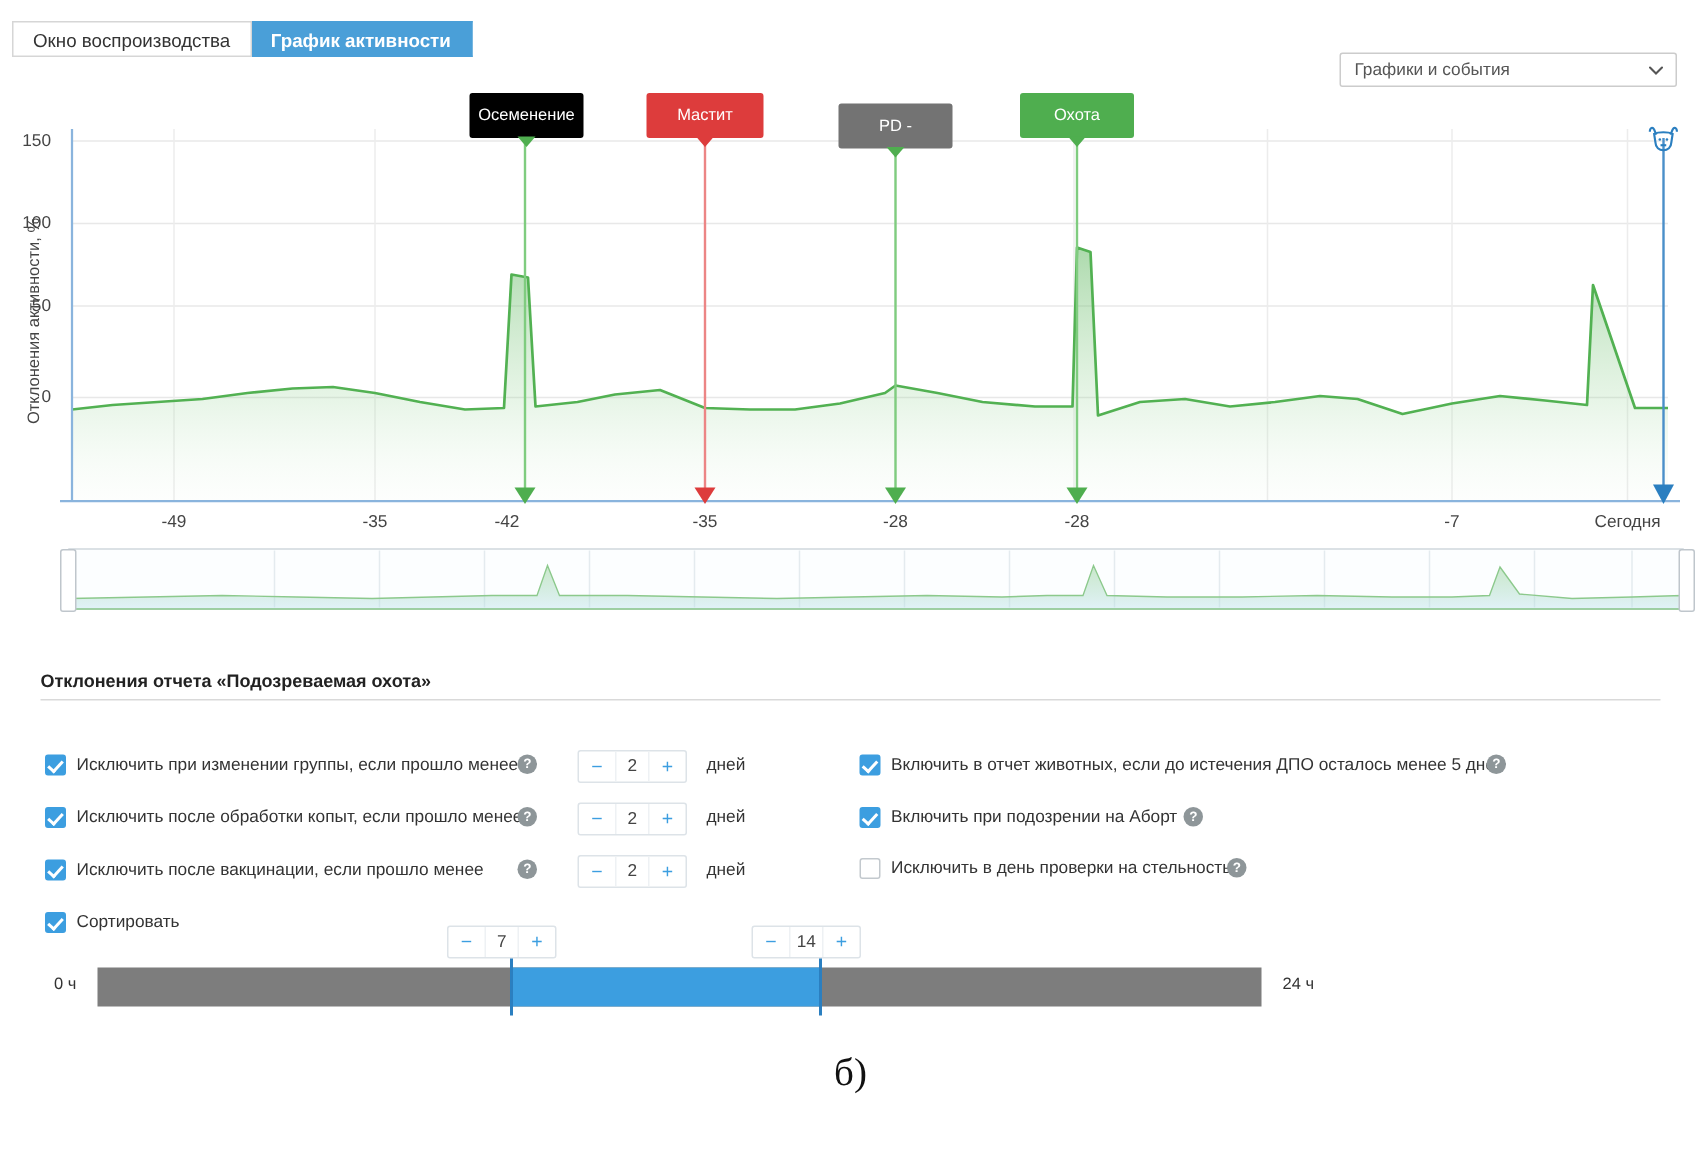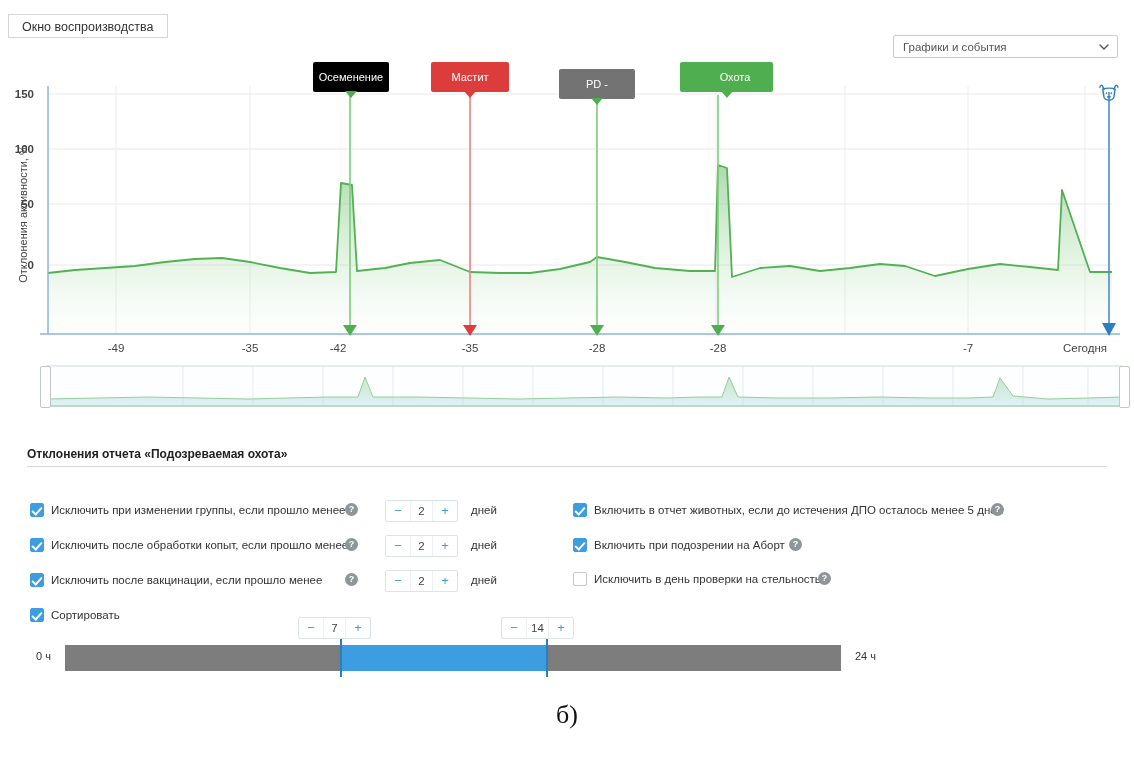--- a/index.html
+++ b/index.html
@@ -48,21 +48,21 @@
   
   #chartWrap{position:absolute;left:0;top:40px;width:1134px;height:375px;}
   #ylabel{
     position:absolute;left:-52px;top:168px;width:150px;
     transform:rotate(-90deg);
     font-size:11px;color:#444;text-align:center;
     white-space:nowrap;
   }
   .ytick{
     position:absolute;right:0;width:34px;text-align:right;
-    font-size:11.5px;color:#444;font-weight:bold;
+    font-size:11.5px;color:#444;
   }
   .xtick{
     position:absolute;top:302px;font-size:11.5px;color:#444;
     text-align:center;transform:translateX(-50%);white-space:nowrap;
   }
   #plotsvg{position:absolute;left:0;top:0;}
 
   .evlabel{
     position:absolute;height:30px;line-height:30px;
     color:#fff;font-size:11px;text-align:center;
@@ -136,20 +136,21 @@
     position:absolute;left:0;top:700px;width:1134px;
     text-align:center;font-size:26px;color:#111;
     font-family:"Liberation Serif","DejaVu Serif",serif;
   }
 </style>
 </head>
 <body>
 
 <div id="tabbar">
   <div class="tab">Окно воспроизводства</div>
+  <div class="tab active">График активности</div>
 </div>
 
 <div id="chartSelect">
   <span class="sel-label">Графики и события</span>
   <svg class="chev" viewBox="0 0 10 10">
     <path d="M1 3 L5 7 L9 3" fill="none" stroke="#555" stroke-width="1.4" stroke-linecap="round"></path>
   </svg>
 </div>
 
 <div id="chartWrap">
@@ -244,21 +245,21 @@
     <span class="tail" style="border-top:7px solid #4fae4f;"></span>
   </div>
   <div class="evlabel" style="left:431px;top:22px;width:78px;background:#dd3c3c;">
     <span>Мастит</span>
     <span class="tail" style="border-top:7px solid #dd3c3c;"></span>
   </div>
   <div class="evlabel" style="left:559px;top:29px;width:76px;background:#737373;">
     <span>PD -</span>
     <span class="tail" style="border-top:7px solid #4fae4f;"></span>
   </div>
-  <div class="evlabel" style="left:680px;top:22px;width:76px;background:#4fae4f;padding-left:17px;">
+  <div class="evlabel" style="left:680px;top:22px;width:76px;background:#4fae4f;">
     <span>Охота</span>
     <span class="tail" style="border-top:7px solid #4fae4f;"></span>
   </div>
 
   <div class="xtick" style="left:116px;">-49</div>
   <div class="xtick" style="left:250px;">-35</div>
   <div class="xtick" style="left:338px;">-42</div>
   <div class="xtick" style="left:470px;">-35</div>
   <div class="xtick" style="left:597px;">-28</div>
   <div class="xtick" style="left:718px;">-28</div>

